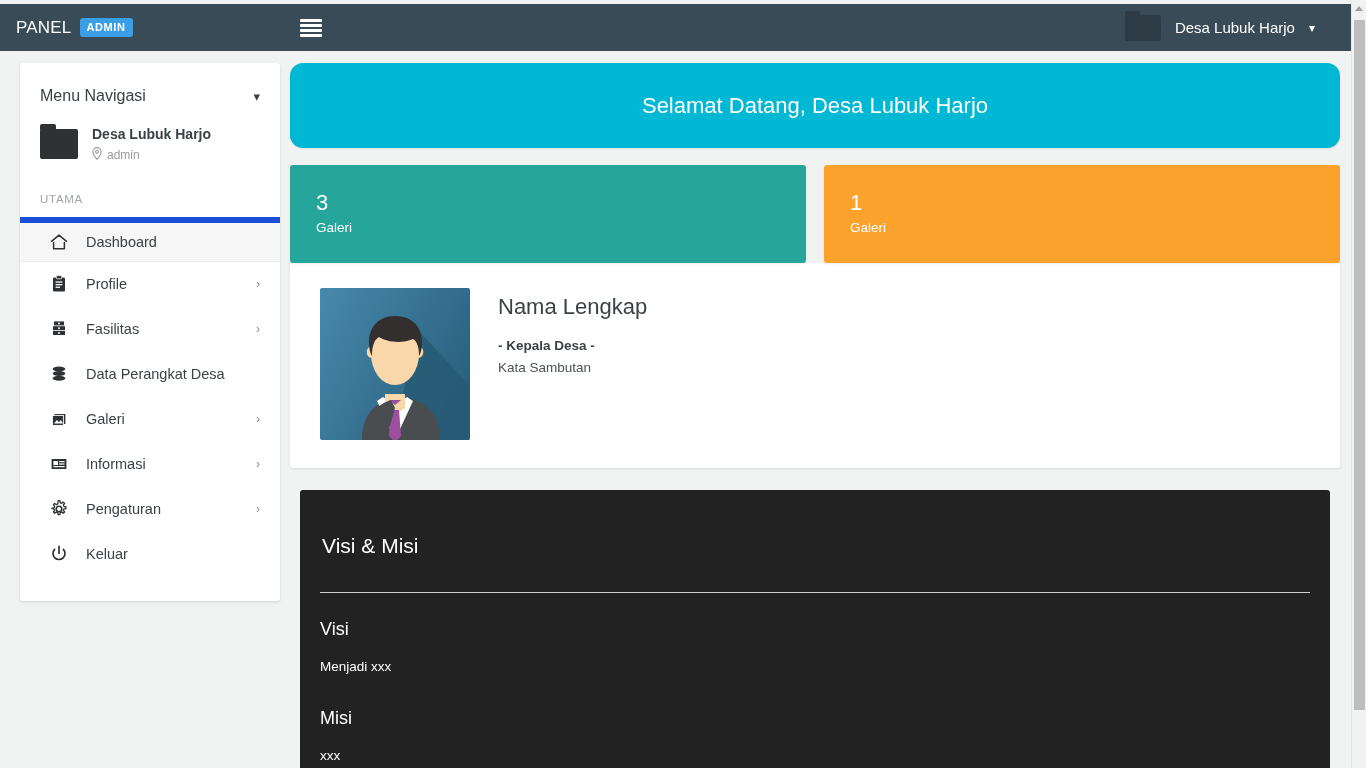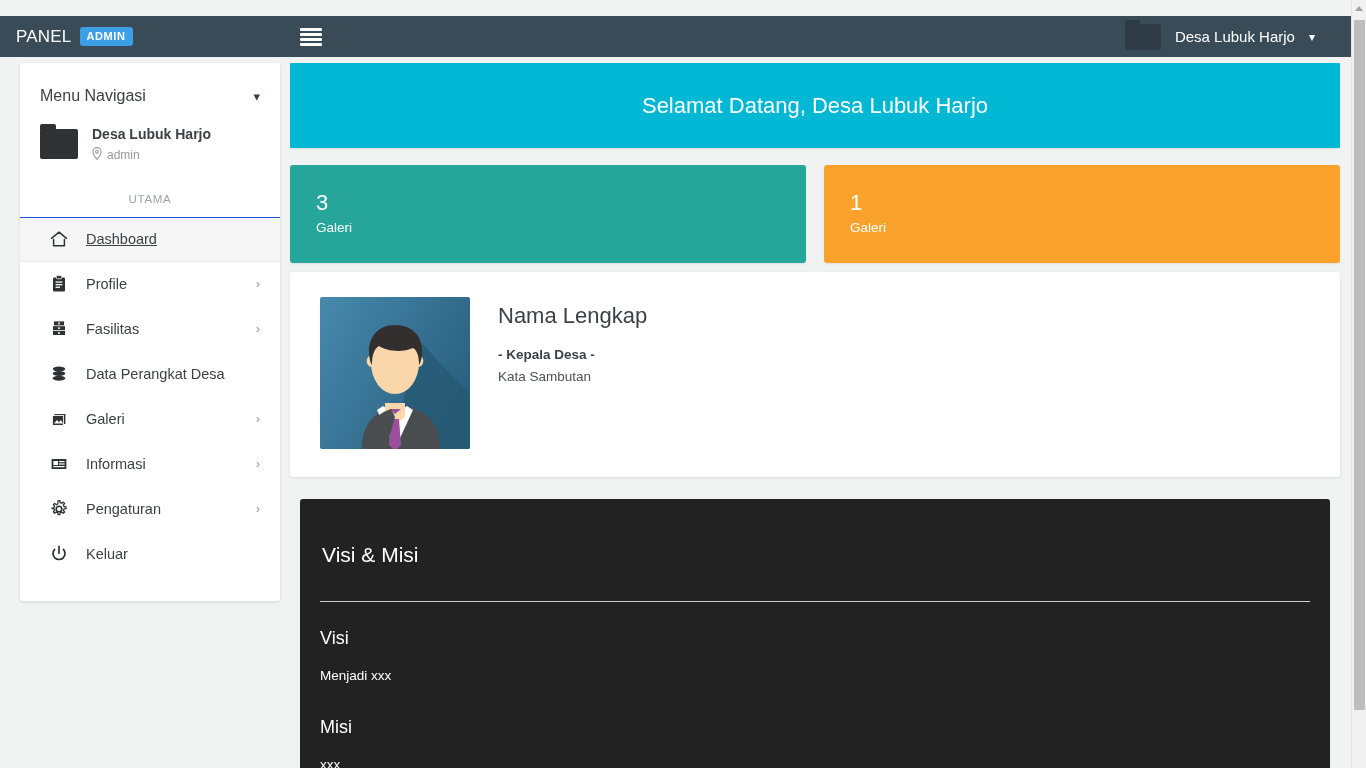--- a/index.html
+++ b/index.html
@@ -16,23 +16,23 @@
     position: relative;
     width: 1366px;
     height: 768px;
     background: #f1f2f2;
     overflow: hidden;
   }
 
   
   .topbar {
     position: absolute;
-    top: 16px; left: 0;
+    top: 4px; left: 0;
     width: 1351px;
-    height: 41px;
+    height: 47px;
     background: #394b56;
     display: flex;
     align-items: center;
   }
   .brand {
     display: flex;
     align-items: center;
     gap: 8px;
     margin-left: 16px;
     width: 262px;
@@ -160,37 +160,35 @@
     display: flex;
     align-items: center;
     gap: 5px;
     margin-top: 3px;
   }
   .section-label {
     font-size: 11.5px;
     color: #a0a4a8;
     letter-spacing: .7px;
     padding: 12px 20px 12px;
-    text-align: center;
   }
   .nav-item {
     display: flex;
     align-items: center;
     height: 45px;
     padding: 0 20px 0 28px;
     cursor: pointer;
     color: #3b4247;
     font-size: 14.5px;
     position: relative;
   }
   .nav-item.active {
     background: #f6f6f6;
-    border-top: 1px solid #1d4ed8;
+    border-top: 6px solid #1d4ed8;
     border-bottom: 1px solid #ebebeb;
-    text-decoration: underline;
   }
   .nav-icon {
     width: 22px;
     height: 22px;
     margin-right: 16px;
     flex: none;
     display: flex;
     align-items: center;
     justify-content: center;
   }
@@ -205,21 +203,21 @@
   
   .content {
     position: absolute;
     top: 63px;
     left: 290px;
     width: 1050px;
   }
   .welcome-banner {
     height: 85px;
     background: #00b8d4;
-    border-radius: 1px;
+    border-radius: 13px;
     display: flex;
     align-items: center;
     justify-content: center;
     color: #ffffff;
     font-size: 22px;
     box-shadow: 0 1px 2px rgba(0,0,0,.08);
   }
   .stat-row {
     display: flex;
     gap: 18px;
@@ -236,21 +234,21 @@
   .stat-card .num {
     font-size: 22px;
     line-height: 1.25;
   }
   .stat-card .lbl {
     font-size: 13.5px;
     margin-top: 3px;
   }
 
   .profile-card {
-    margin-top: 9px;
+    margin-top: 0;
     background: #ffffff;
     border-radius: 3px;
     box-shadow: 0 1px 3px rgba(0,0,0,.1);
     display: flex;
     gap: 28px;
     padding: 25px 30px 28px;
   }
   .kepala-photo {
     width: 150px;
     height: 152px;

